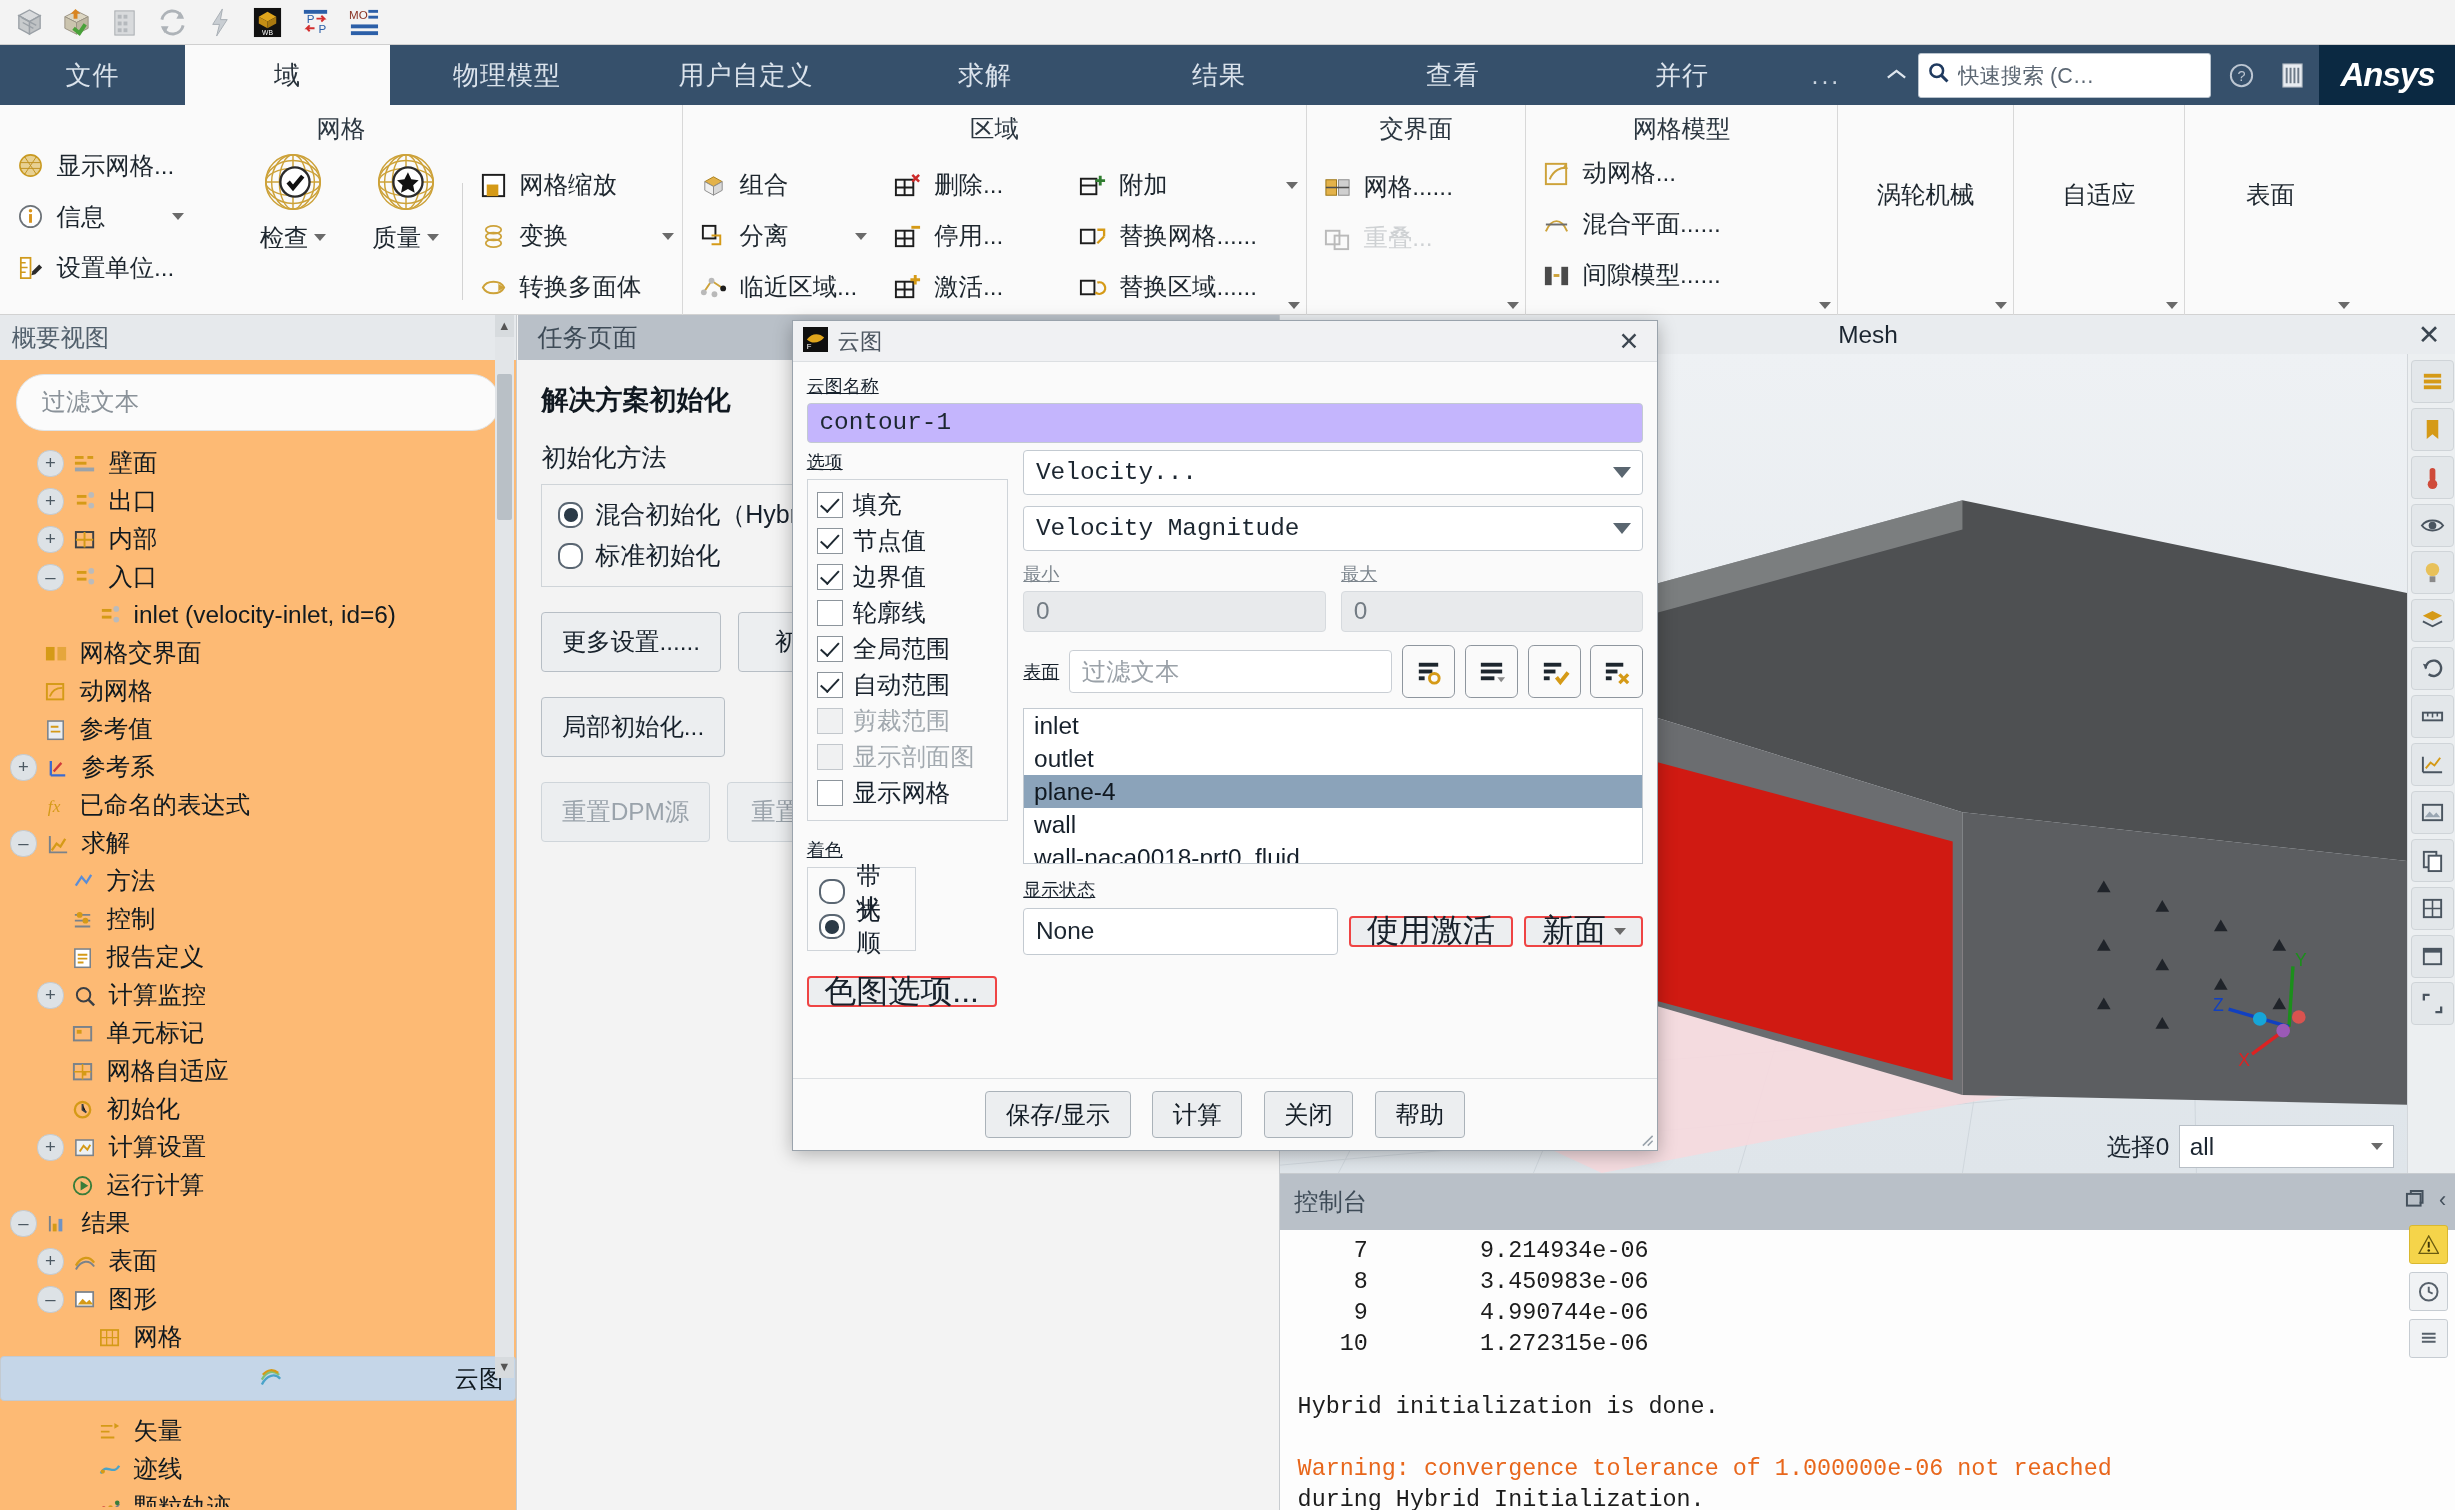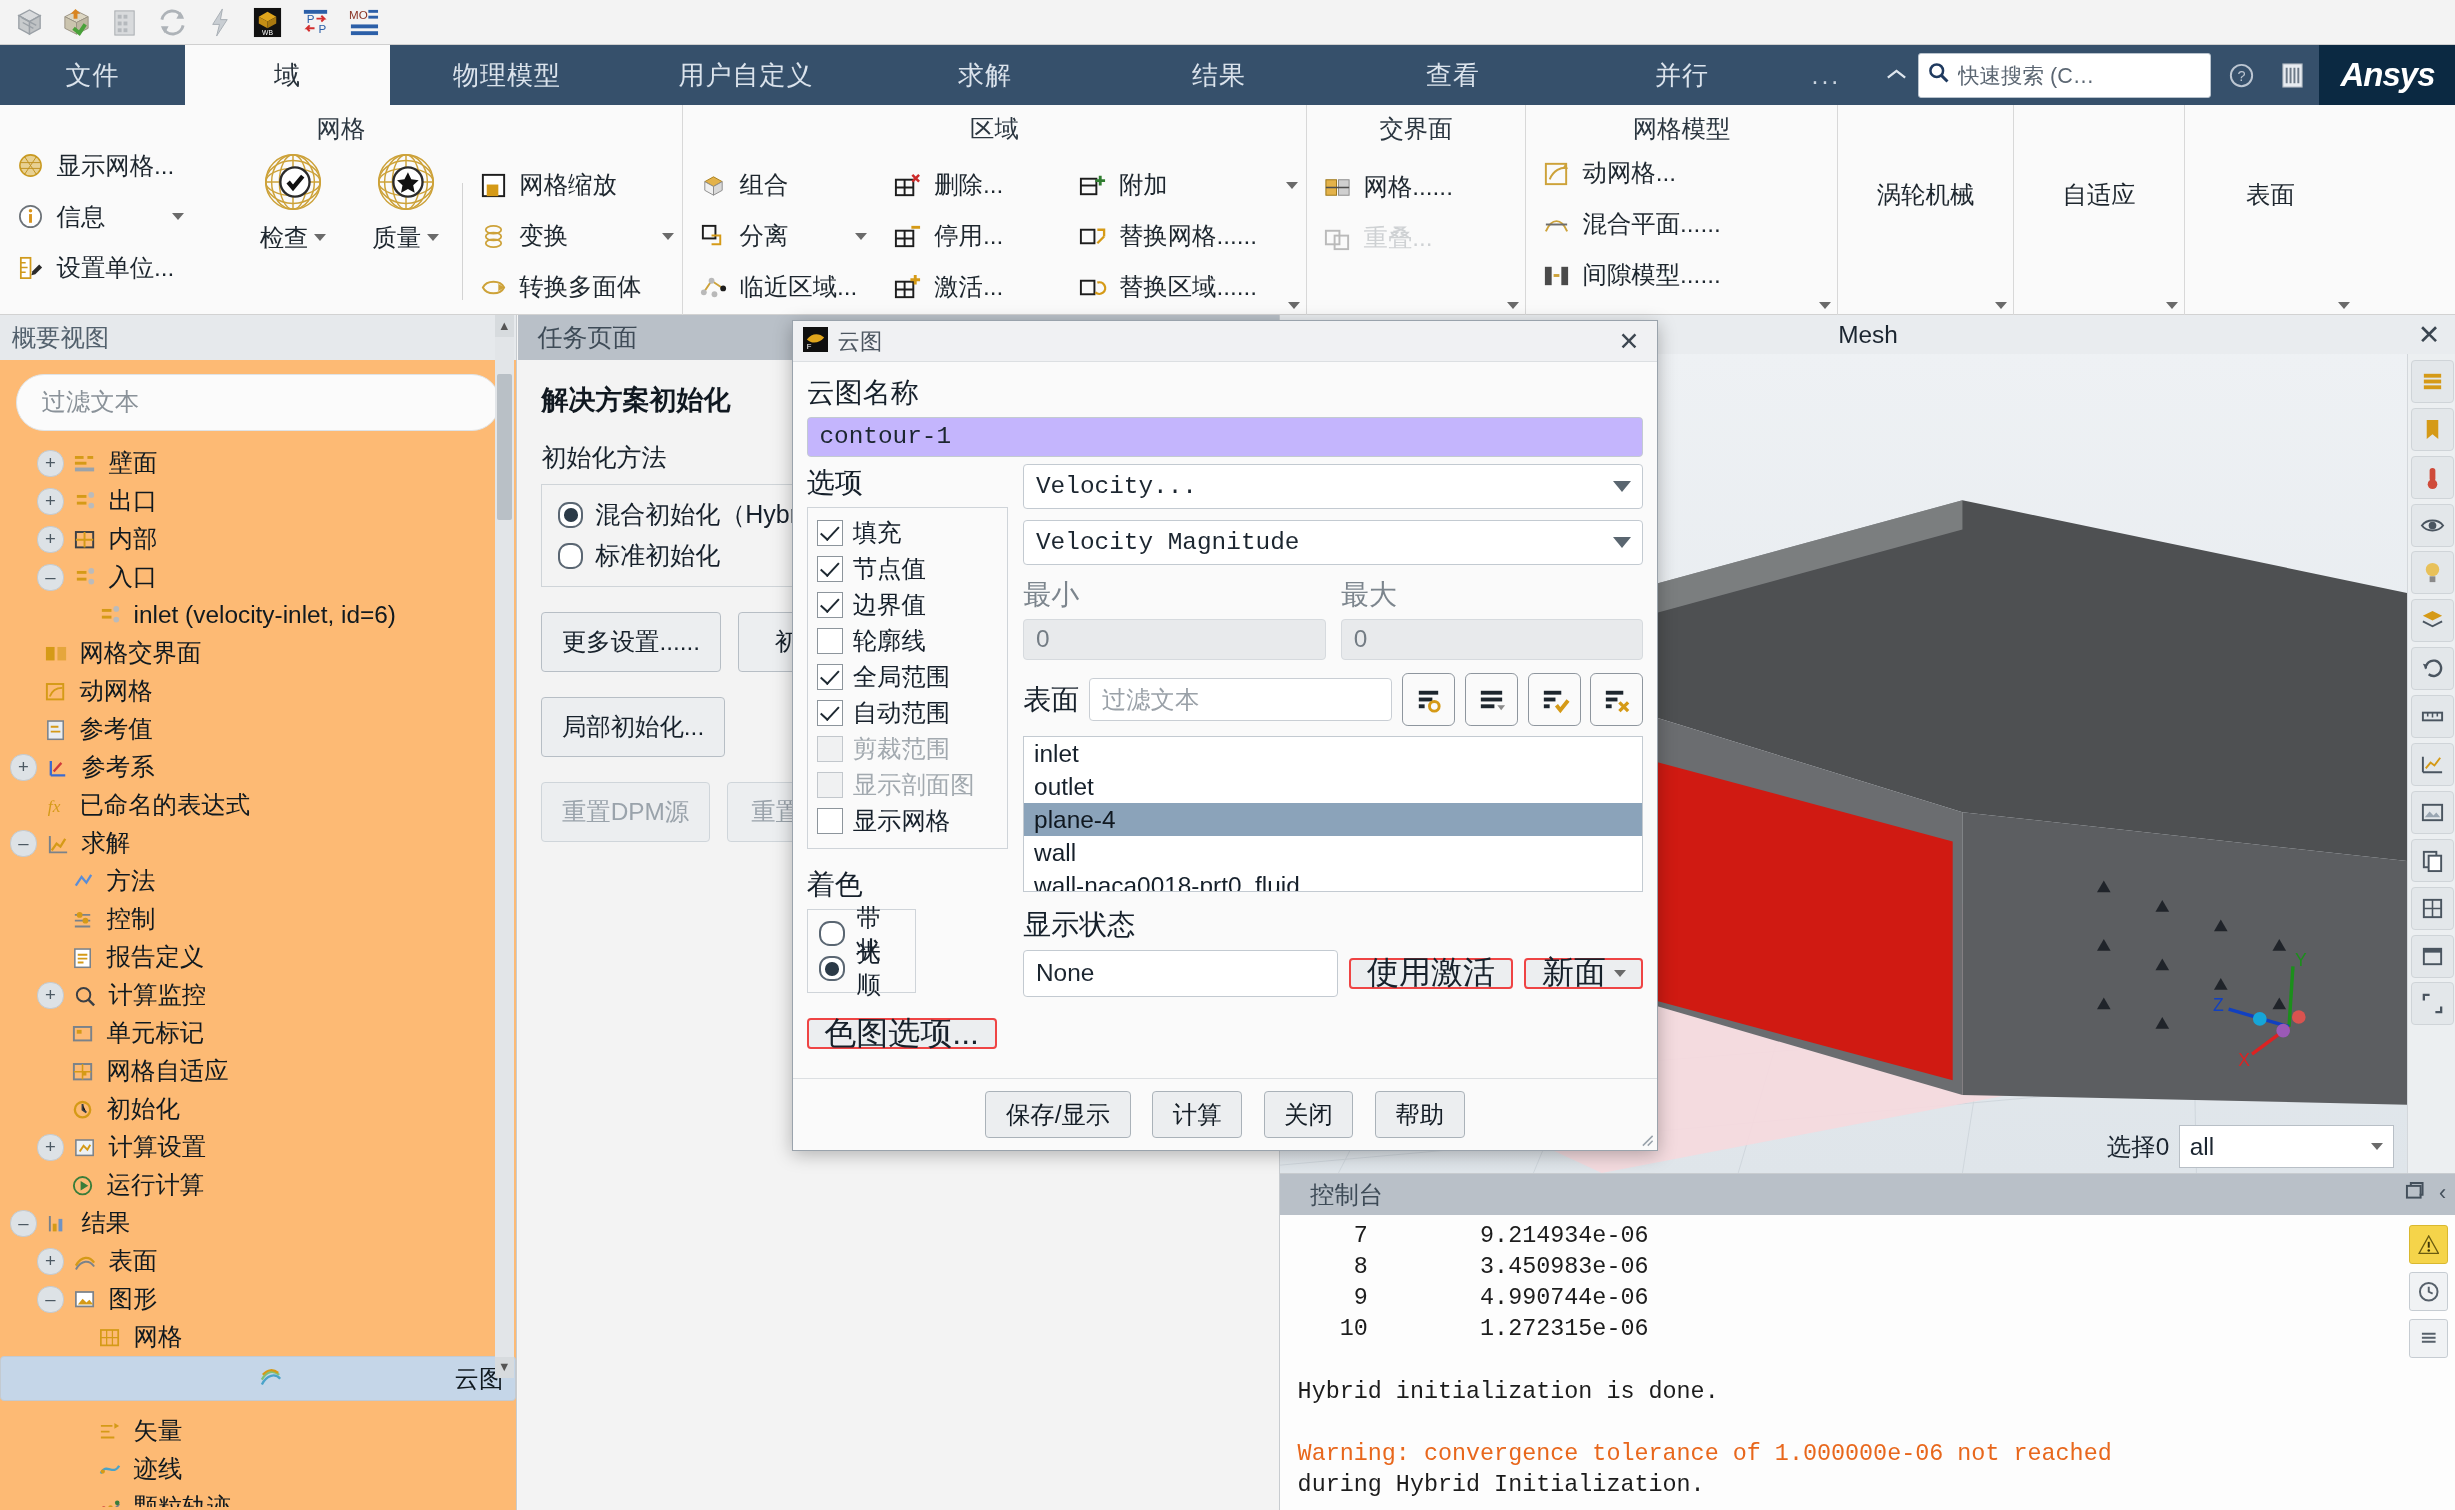--- a/index.html
+++ b/index.html
@@ -82,37 +82,37 @@
   .gtab{height:39px;background:#e9ecef;display:flex;align-items:center;justify-content:center;position:relative;color:#1b2530;font-size:24.4px;border-bottom:1px solid #cdd2d7;}
   .gtab .x{position:absolute;right:15.6px;top:3.9px;font-size:27px;color:#3b4651;}
   .gview{position:absolute;left:0;top:39px;width:1127px;height:819px;background:linear-gradient(#e9edf1,#dfe5ea);overflow:hidden;}
   .gtools{position:absolute;right:0;top:39px;width:49px;height:819px;background:#eceff1;border-left:1px solid #d3d7db;display:flex;flex-direction:column;align-items:center;padding-top:5.9px;gap:4.9px;box-sizing:border-box;}
   .gt{width:41px;height:41px;background:#e3e7ea;border:1px solid #cfd4d8;border-radius:3.9px;display:flex;align-items:center;justify-content:center;}
   .selbar{position:absolute;right:0;bottom:0;height:53px;display:flex;align-items:center;gap:9.8px;padding-right:62px;font-size:24.4px;color:#1b2530;}
   .selbox{width:215px;height:43px;background:#fff;border:1px solid #b8bfc6;display:flex;align-items:center;justify-content:space-between;padding:0 9.8px;box-sizing:border-box;font-size:24.4px;}
 
   
   .console{position:absolute;left:1280px;top:1173px;width:1176px;height:337px;background:#fdfdfd;box-sizing:border-box;border-top:1px solid #c8ccd0;}
-  .con-head{height:41px;background:#b9c0c8;display:flex;align-items:center;padding-left:30px;color:#3e4b57;font-size:24.4px;justify-content:space-between;padding-right:9.8px;box-sizing:border-box;}
+  .con-head{height:56px;background:#b9c0c8;display:flex;align-items:center;padding-left:14px;color:#3e4b57;font-size:24.4px;justify-content:space-between;padding-right:9.8px;box-sizing:border-box;}
   .con-body{padding:5.9px 0 0 17.6px;font-family:"Liberation Mono","DejaVu Sans Mono",monospace;font-size:23.4px;color:#1c1c1c;line-height:1.33;white-space:pre;}
   .con-body .warn{color:#e8671c;}
   .con-side{position:absolute;right:7.8px;top:51px;display:flex;flex-direction:column;gap:7.8px;}
   .cs-btn{width:37px;height:37px;border:1px solid #c6ccd2;background:#f0f2f4;border-radius:2.9px;display:flex;align-items:center;justify-content:center;font-size:19.5px;}
   .cs-btn.warnbg{background:#f5d44a;border-color:#d9b82f;}
 
   
   .lowleft{position:absolute;left:518px;top:1173px;width:762px;height:337px;background:#f3f3f3;border-right:1px solid #c8ccd0;box-sizing:border-box;}
 
   
   .dlg{position:absolute;left:792px;top:320px;width:866px;height:831px;background:#fafafa;border:1px solid #9aa3ac;box-shadow:0 3.9px 17.6px rgba(0,0,0,.28);box-sizing:border-box;}
   .dlg-title{height:41px;background:#f0f1f3;display:flex;align-items:center;padding:0 9.8px;box-sizing:border-box;gap:9.8px;border-bottom:1px solid #dcdfe2;}
   .dlg-title .t{font-size:22.4px;color:#4c5660;}
   .dlg-title .x{margin-left:auto;font-size:25px;color:#3d4751;padding:0 7.8px;}
   .dlg-body{padding:11.7px 13.7px 0 13.7px;}
-  .lbl{font-size:28px;color:#16202b;margin-bottom:4.9px;}
+  .lbl{font-size:18px;color:#16202b;margin-bottom:4.9px;text-decoration:underline;}
   .lbl.muted{color:#7c858d;}
   .tinput{height:40px;border:1px solid #c3cad1;border-radius:3.9px;background:#c4b5fd;display:flex;align-items:center;padding:0 11.7px;box-sizing:border-box;font-family:"Liberation Mono","DejaVu Sans Mono",monospace;font-size:24.4px;color:#1c2630;}
   .cols{display:flex;gap:15.6px;margin-top:7.8px;}
   .col-l{width:201px;}
   .col-r{flex:1;}
   .optbox{border:1px solid #cfd4d9;background:#fafafa;padding:6.8px 9.8px 8.8px 9.8px;box-sizing:border-box;}
   .chk{display:flex;align-items:center;gap:9.8px;height:36px;font-size:24.4px;color:#16202b;}
   .chk.dim{color:#a2a9af;}
   .cbx{width:23.4px;height:23.4px;border:1px solid #8d959c;background:#fff;flex:0 0 23.4px;position:relative;}
   .cbx.dimbx{border-color:#c2c7cc;background:#f0f1f2;}

